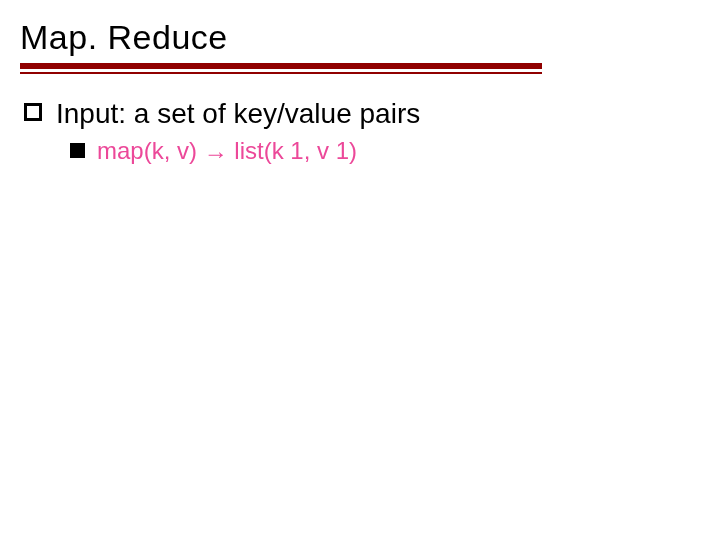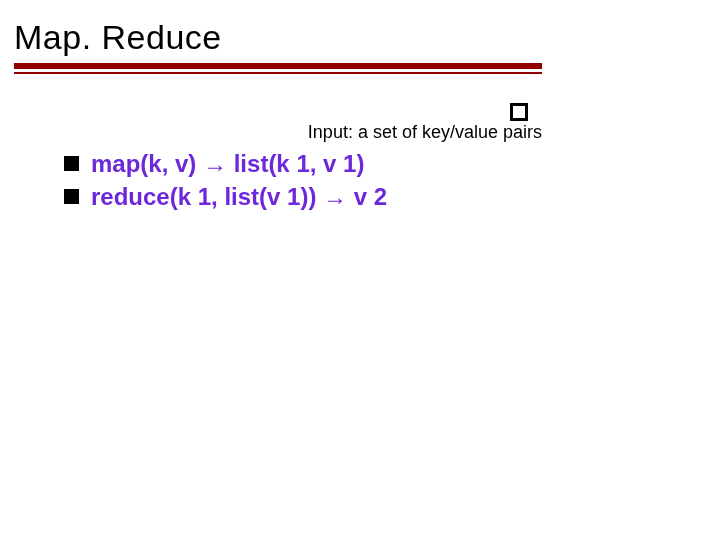--- a/index.html
+++ b/index.html
@@ -8,21 +8,21 @@
     width: 720px;
     height: 540px;
     background: #fff;
     font-family: Verdana, Geneva, sans-serif;
     color: #000;
   }
   .slide {
     box-sizing: border-box;
     width: 576px;
     height: 540px;
-    padding: 18px 34px 0 14px;
+    padding: 18px 34px 0 20px;
   }
   .title {
     font-size: 34px;
     font-weight: 400;
     margin: 0 0 6px 0;
     letter-spacing: 0.5px;
   }
   .rule-thick {
     height: 6px;
     background: #900000;
@@ -32,43 +32,41 @@
     height: 3px;
   }
   .rule-thin {
     height: 2px;
     background: #900000;
     width: 100%;
     margin-bottom: 22px;
   }
   .lvl1 {
     display: flex;
-    align-items: flex-end;
-    font-size: 18px;
+    align-items: flex-start;
+    font-size: 28px;
     line-height: 1.25;
     margin: 4px 0 4px 4px;
-    flex-direction: column;
   }
   .lvl1 .bullet {
     flex: 0 0 auto;
     width: 18px;
     height: 18px;
     border: 3px solid #000;
     box-sizing: border-box;
     margin: 7px 14px 0 0;
   }
   .lvl1 .text { flex: 1 1 auto; }
   .lvl2 {
     display: flex;
     align-items: flex-start;
     font-size: 24px;
     line-height: 1.3;
     margin: 2px 0 2px 50px;
-    color: #6d28d9;
-    font-weight: bold;
+    color: #ec4899;
   }
   .lvl2 .bullet {
     flex: 0 0 auto;
     width: 15px;
     height: 15px;
     background: #000;
     margin: 8px 12px 0 0;
   }
   .lvl2 .text { flex: 1 1 auto; }
   .arrow {
@@ -88,19 +86,15 @@
     <span class="bullet"></span>
     <span class="text">Input: a set of key/value pairs</span>
   </div>
 
 
   <div class="lvl2">
     <span class="bullet"></span>
     <span class="text arrow">map(k, v) → list(k 1, v 1)</span>
   </div>
 
-  <div class="lvl2">
-    <span class="bullet"></span>
-    <span class="text arrow">reduce(k 1, list(v 1)) → v 2</span>
-  </div>
 
 
 </div>
 
 </body></html>

